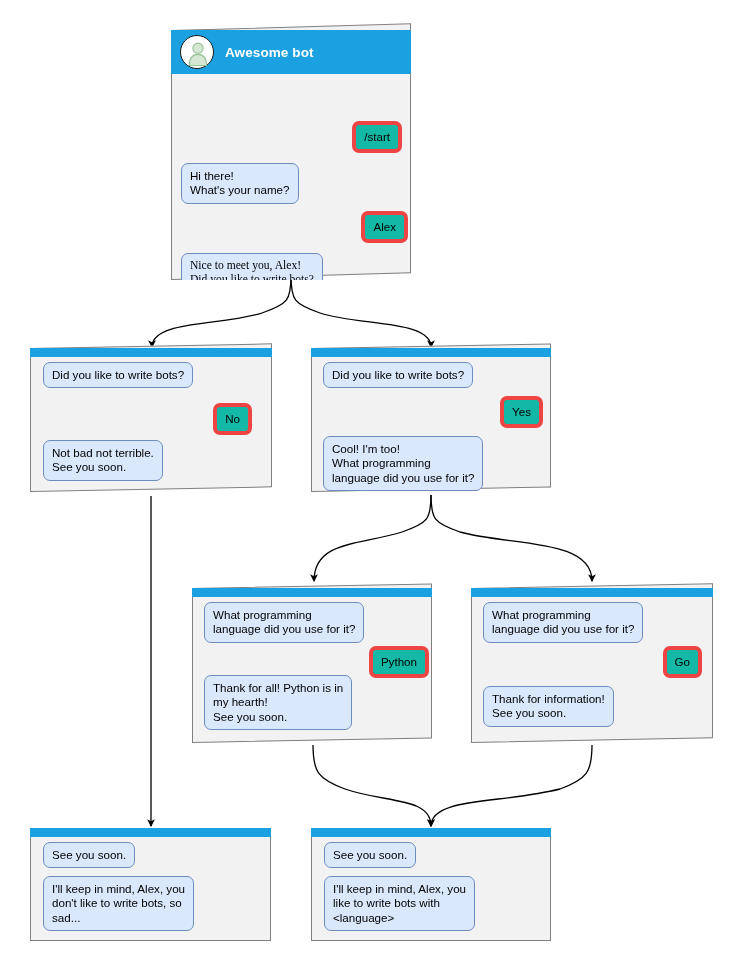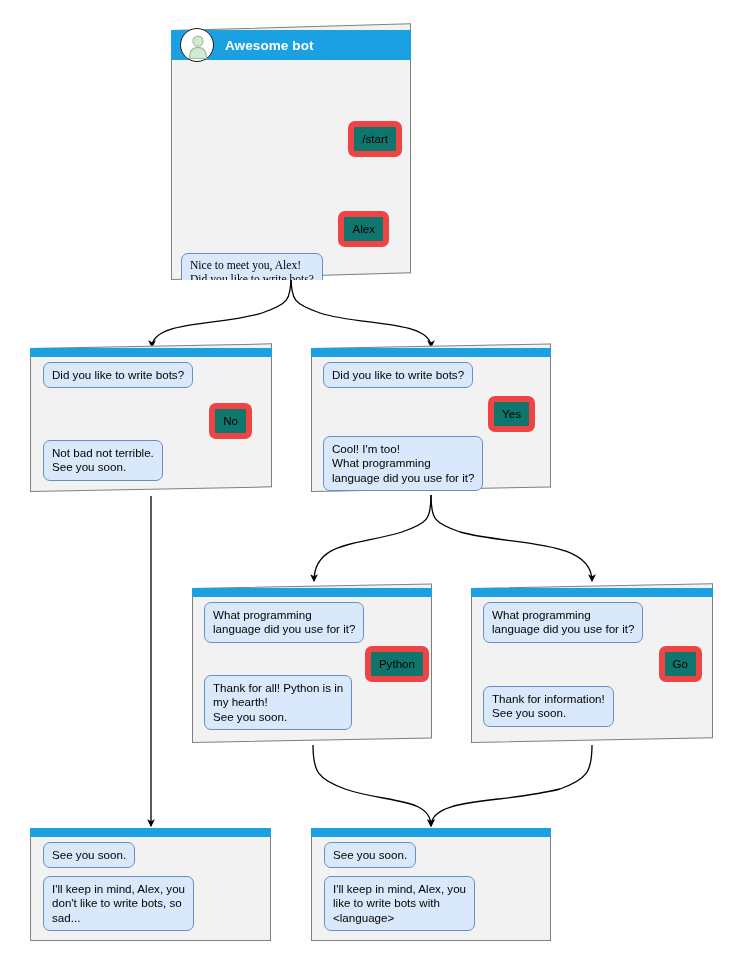--- a/index.html
+++ b/index.html
@@ -61,21 +61,21 @@
   .card-header {
     position: absolute;
     left: 0;
     top: 0;
     right: 0;
     background: #1ba1e2;
     box-sizing: border-box;
     z-index: 3;
   }
   .card.root .card-header {
-    height: 30px;
+    height: 44px;
     display: flex;
     align-items: center;
     padding-left: 9px;
   }
   .card.bar .card-header {
     height: 9px;
   }
 
   .bot-title {
     color: #ffffff;
@@ -115,22 +115,22 @@
     line-height: 14.4px;
     padding: 5px 8px 5px 8px;
     white-space: pre-line;
     color: #000000;
   }
   .bubble.bot {
     background: #dae8fc;
     border: 1px solid #6c8ebf;
   }
   .bubble.user {
-    background: #0f766e;
-    border: 6px solid #ef4444;
+    background: #14b8a6;
+    border: 4px solid #ef4444;
   }
 </style>
 </head>
 <body>
 
 <div id="canvas">
 
   <svg id="edges" viewBox="0 0 743 971">
     <defs>
       <marker id="arrow" viewBox="0 0 10 10" refX="8.6" refY="5" markerWidth="6" markerHeight="6" orient="auto-start-reverse">
@@ -159,21 +159,23 @@
       <span class="avatar">
         <svg viewBox="0 0 34 34" width="34" height="34">
           <circle cx="17" cy="12.2" r="5.1" fill="#d5e8d4" stroke="#97c293" stroke-width="1.1"></circle>
           <path d="M 8.4 29.5 C 8.4 21.6 11.9 18.4 17 18.4 C 22.1 18.4 25.6 21.6 25.6 29.5 Z" fill="#d5e8d4" stroke="#97c293" stroke-width="1.1"></path>
         </svg>
       </span>
       <span class="bot-title">Awesome bot</span>
     </div>
     <div class="card-body" style="top:44px; height:206px;">
       <div class="bubble user" style="right:9px; top:47px;">/start</div>
-      <div class="bubble user" style="right:22px; top:137px;">Alex</div>
+      <div class="bubble bot" style="left:10px; top:89px;">Hi there!
+What's your name?</div>
+      <div class="bubble user" style="right:3px; top:137px;">Alex</div>
       <div class="bubble bot" style="left:10px; top:179px;font-family:Liberation Serif, serif;">Nice to meet you, Alex!
 Did you like to write bots?</div>
     </div>
   </div>
 
   <div class="card bar tilt" style="left:30px; top:348px; width:242px; height:144px;">
     <div class="card-skew"></div>
     <div class="card-header"></div>
     <div class="card-body" style="top:9px; height:135px;">
       <div class="bubble bot" style="left:13px; top:5px;">Did you like to write bots?</div>
@@ -181,21 +183,21 @@
       <div class="bubble bot" style="left:13px; top:83px;">Not bad not terrible.
 See you soon.</div>
     </div>
   </div>
 
   <div class="card bar tilt" style="left:311px; top:348px; width:240px; height:144px;">
     <div class="card-skew"></div>
     <div class="card-header"></div>
     <div class="card-body" style="top:9px; height:135px;">
       <div class="bubble bot" style="left:12px; top:5px;">Did you like to write bots?</div>
-      <div class="bubble user" style="right:16px; top:39px;">Yes</div>
+      <div class="bubble user" style="right:8px; top:39px;">Yes</div>
       <div class="bubble bot" style="left:12px; top:79px;">Cool! I'm too!
 What programming
 language did you use for it?</div>
     </div>
   </div>
 
   <div class="card bar tilt" style="left:192px; top:588px; width:240px; height:155px;">
     <div class="card-skew"></div>
     <div class="card-header"></div>
     <div class="card-body" style="top:9px; height:146px;">

